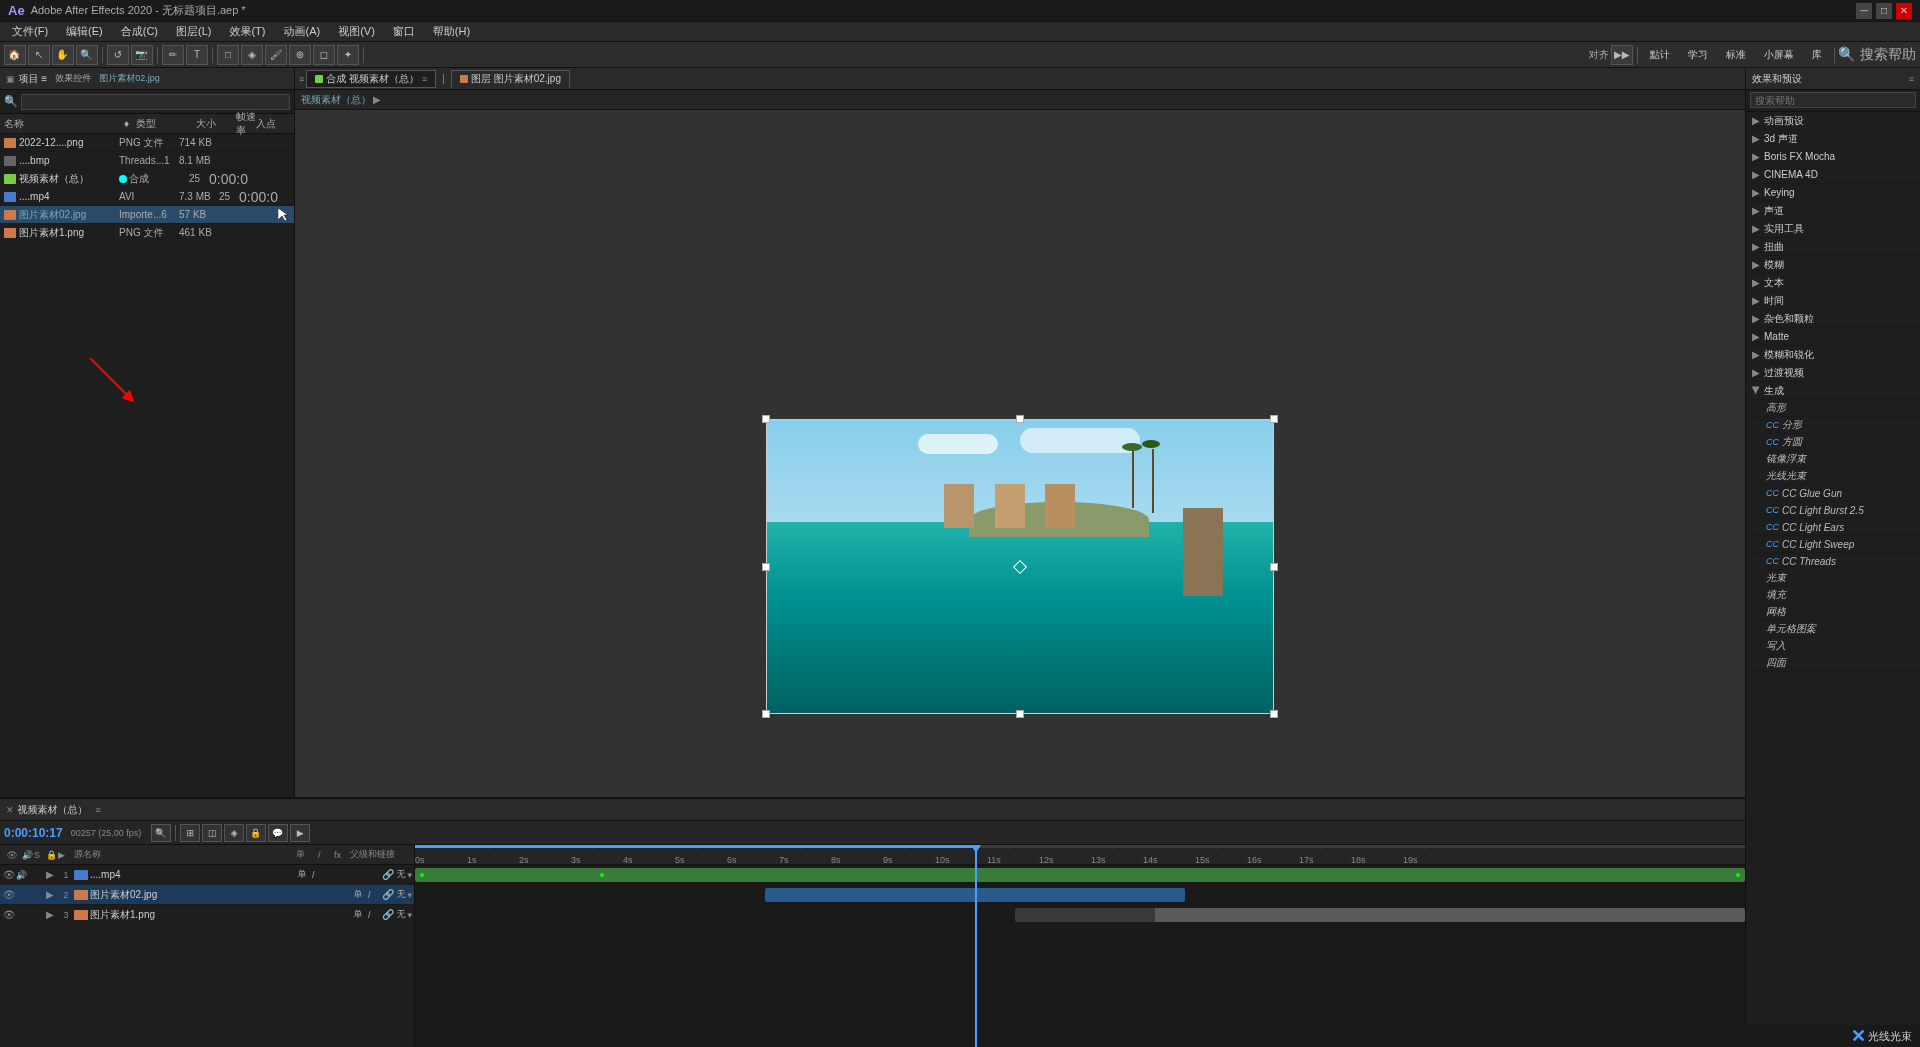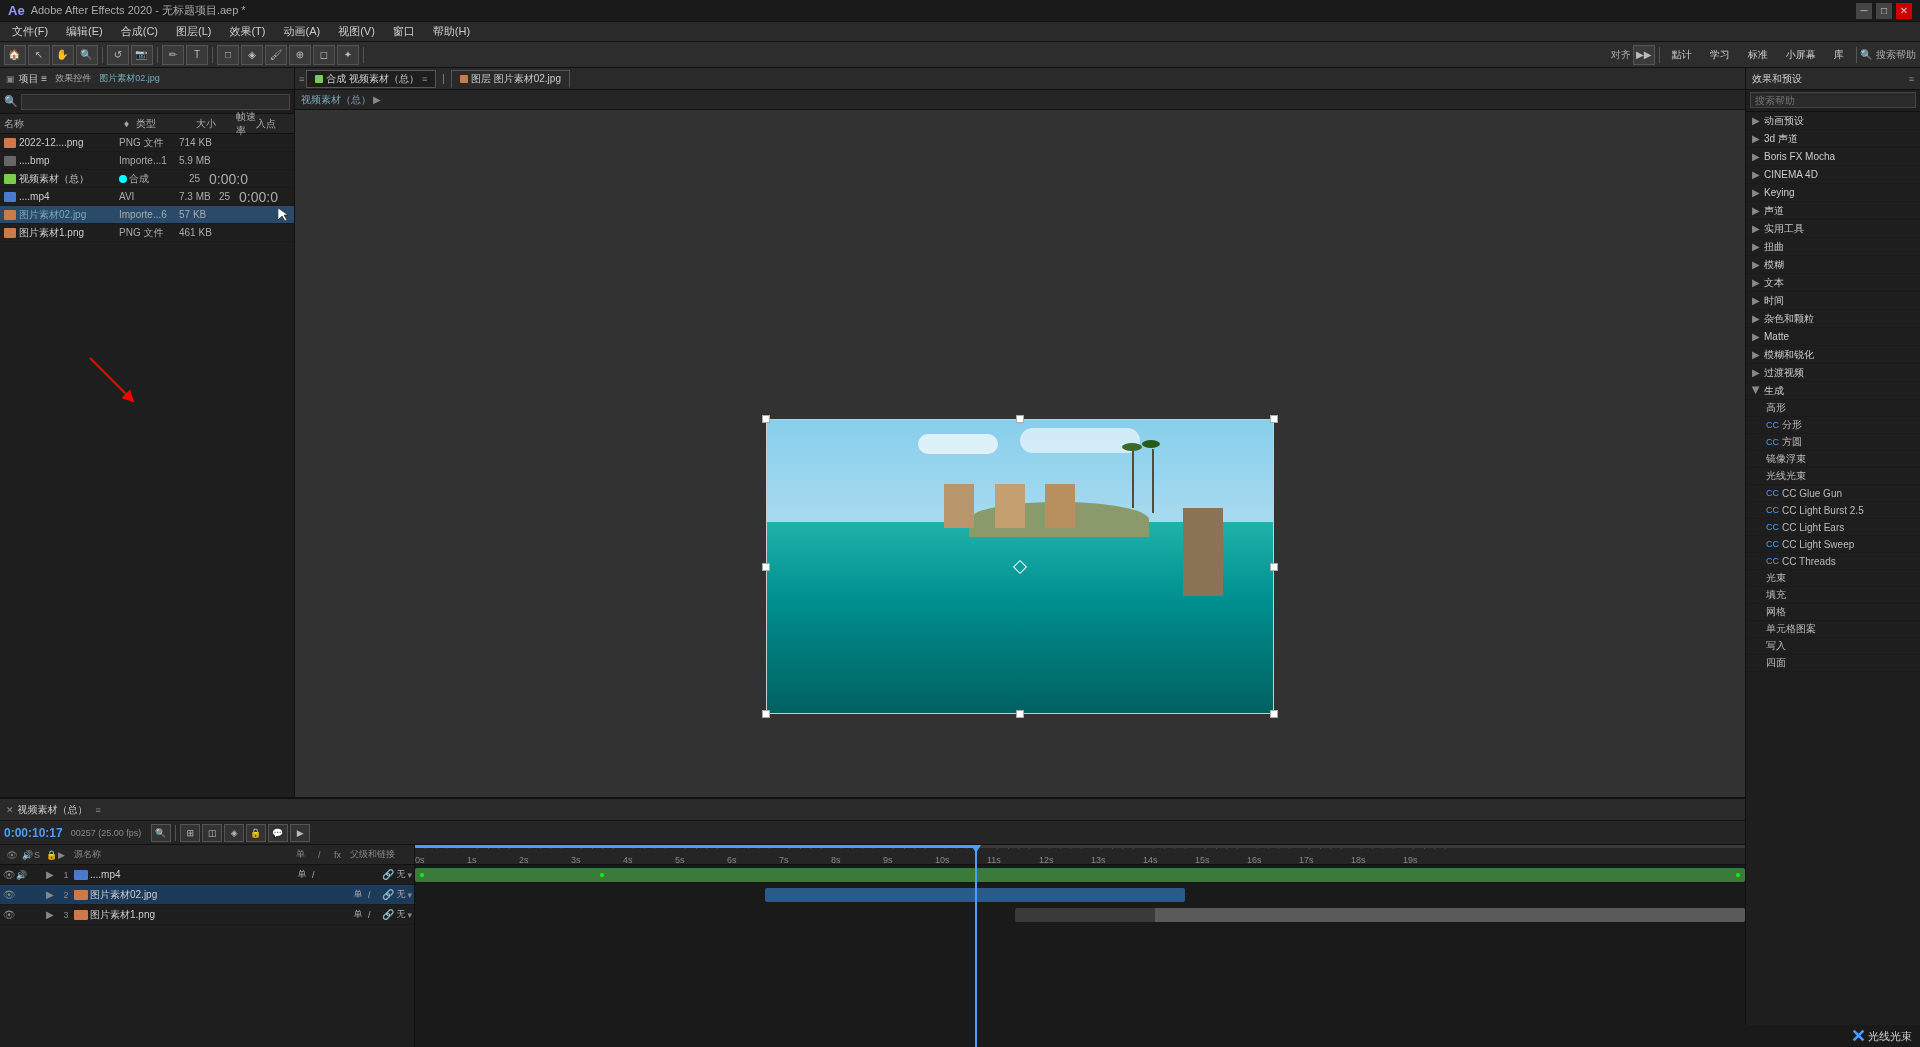--- a/index.html
+++ b/index.html
@@ -407,20 +407,21 @@
     }
     .effect-item {
       height: 17px;
       display: flex;
       align-items: center;
       padding: 0 6px 0 20px;
       cursor: pointer;
       font-size: 10px;
       color: #bbb;
       border-bottom: 1px solid #1a1a1a;
+      font-style: italic;
     }
     .effect-item .cc-badge {
       font-size: 9px;
       color: #4a9eff;
       margin-right: 3px;
     }
 
     
     #bottom-area {
       position: absolute;
@@ -697,21 +698,21 @@
   <button class="tool-btn">▶▶</button>
   <div class="tool-sep"></div>
 
   <span class="menu-item" style="font-size:10px;">點计</span>
   <span class="menu-item" style="font-size:10px;">学习</span>
   <span class="menu-item" style="font-size:10px;">标准</span>
   <span class="menu-item" style="font-size:10px;">小屏幕</span>
   <span class="menu-item" style="font-size:10px;">库</span>
   <div class="tool-sep"></div>
 
-  <span style="font-size:10px;color:#aaa;">🔍 搜索帮助</span>
+  <span style="font-size:14px;color:#aaa;">🔍 搜索帮助</span>
 </div>
 
 <div id="main-layout">
 
   <div id="left-panel">
     <div id="project-header">
       <span style="font-size:9px;color:#888;">▣</span>
       <span style="font-size:10px;">项目 ≡</span>
       <span style="margin-left:4px;font-size:9px;color:#aaa;">效果控件</span>
       <span style="margin-left:4px;font-size:9px;color:#7ab;">图片素材02.jpg</span>
@@ -737,22 +738,22 @@
       <div class="file-row">
         <div class="file-icon" style="background:#cc7a4a;width:12px;height:10px;border-radius:1px;margin-right:3px;"></div>
         <span class="file-name">2022-12....png</span>
         <span class="file-type">PNG 文件</span>
         <span class="file-size">714 KB</span>
       </div>
 
       <div class="file-row">
         <div class="file-icon" style="background:#666;width:12px;height:10px;border-radius:1px;margin-right:3px;"></div>
         <span class="file-name">....bmp</span>
-        <span class="file-type">Importe...1</span>
-        <span class="file-size">5.9 MB</span>
+        <span class="file-type">Threads...1</span>
+        <span class="file-size">8.1 MB</span>
       </div>
 
       <div class="file-row">
         <div class="file-icon" style="background:#7acc4a;width:12px;height:10px;border-radius:1px;margin-right:3px;"></div>
         <span class="file-name">视频素材（总）</span>
         <div class="file-tag" style="background:#0ff;"></div>
         <span class="file-type">合成</span>
         <span class="file-fps">25</span>
         <span class="file-tc">0:00:0</span>
       </div>

